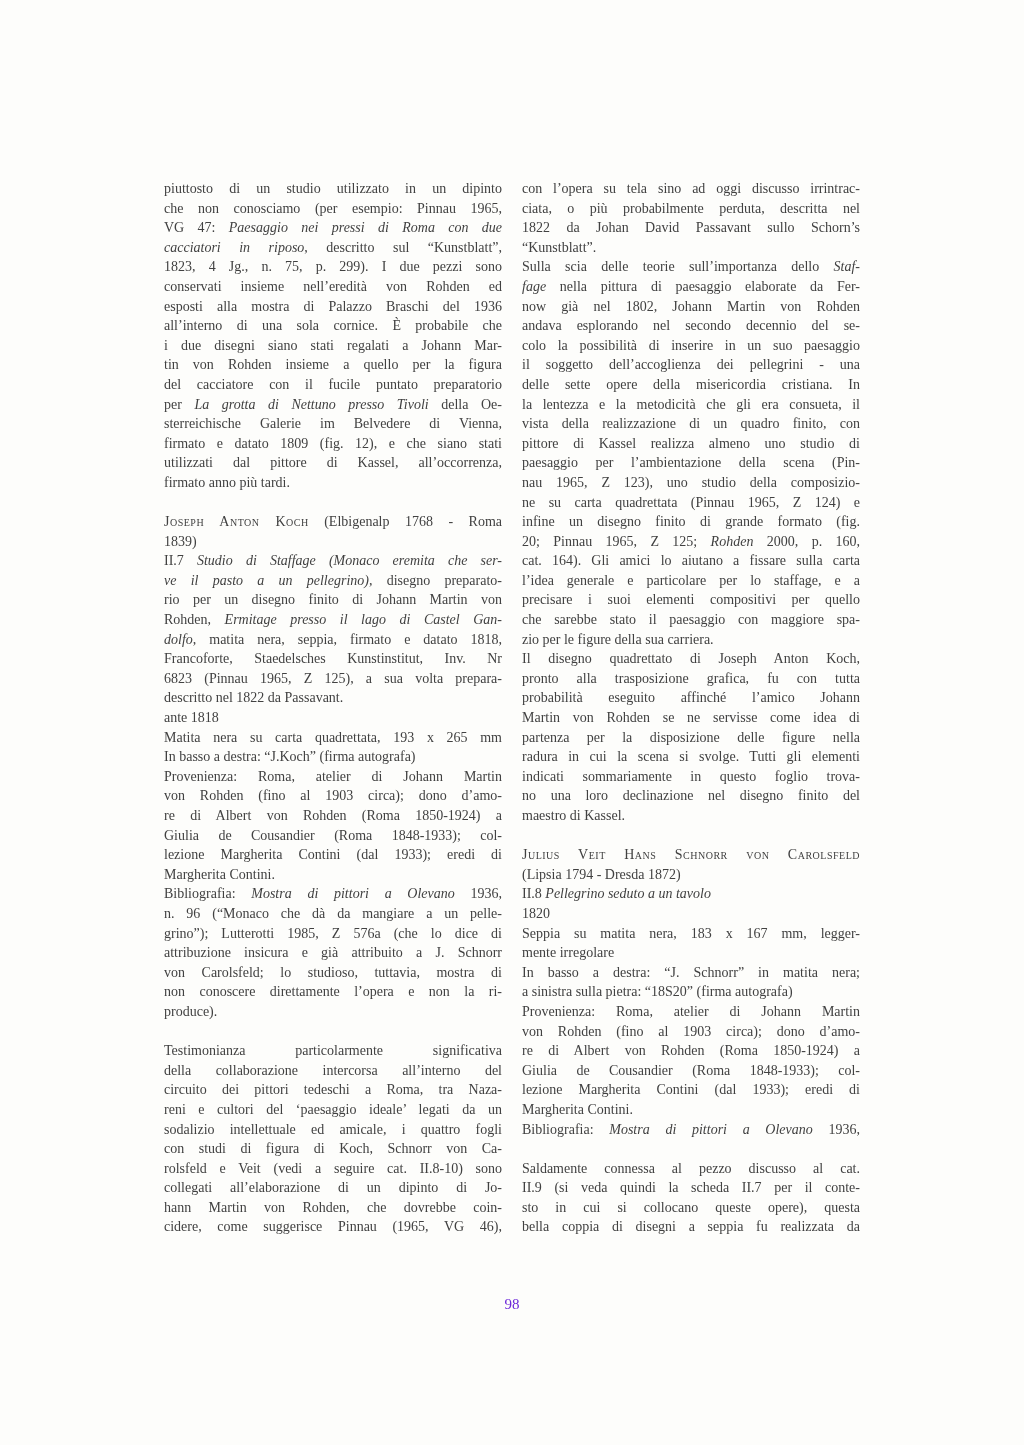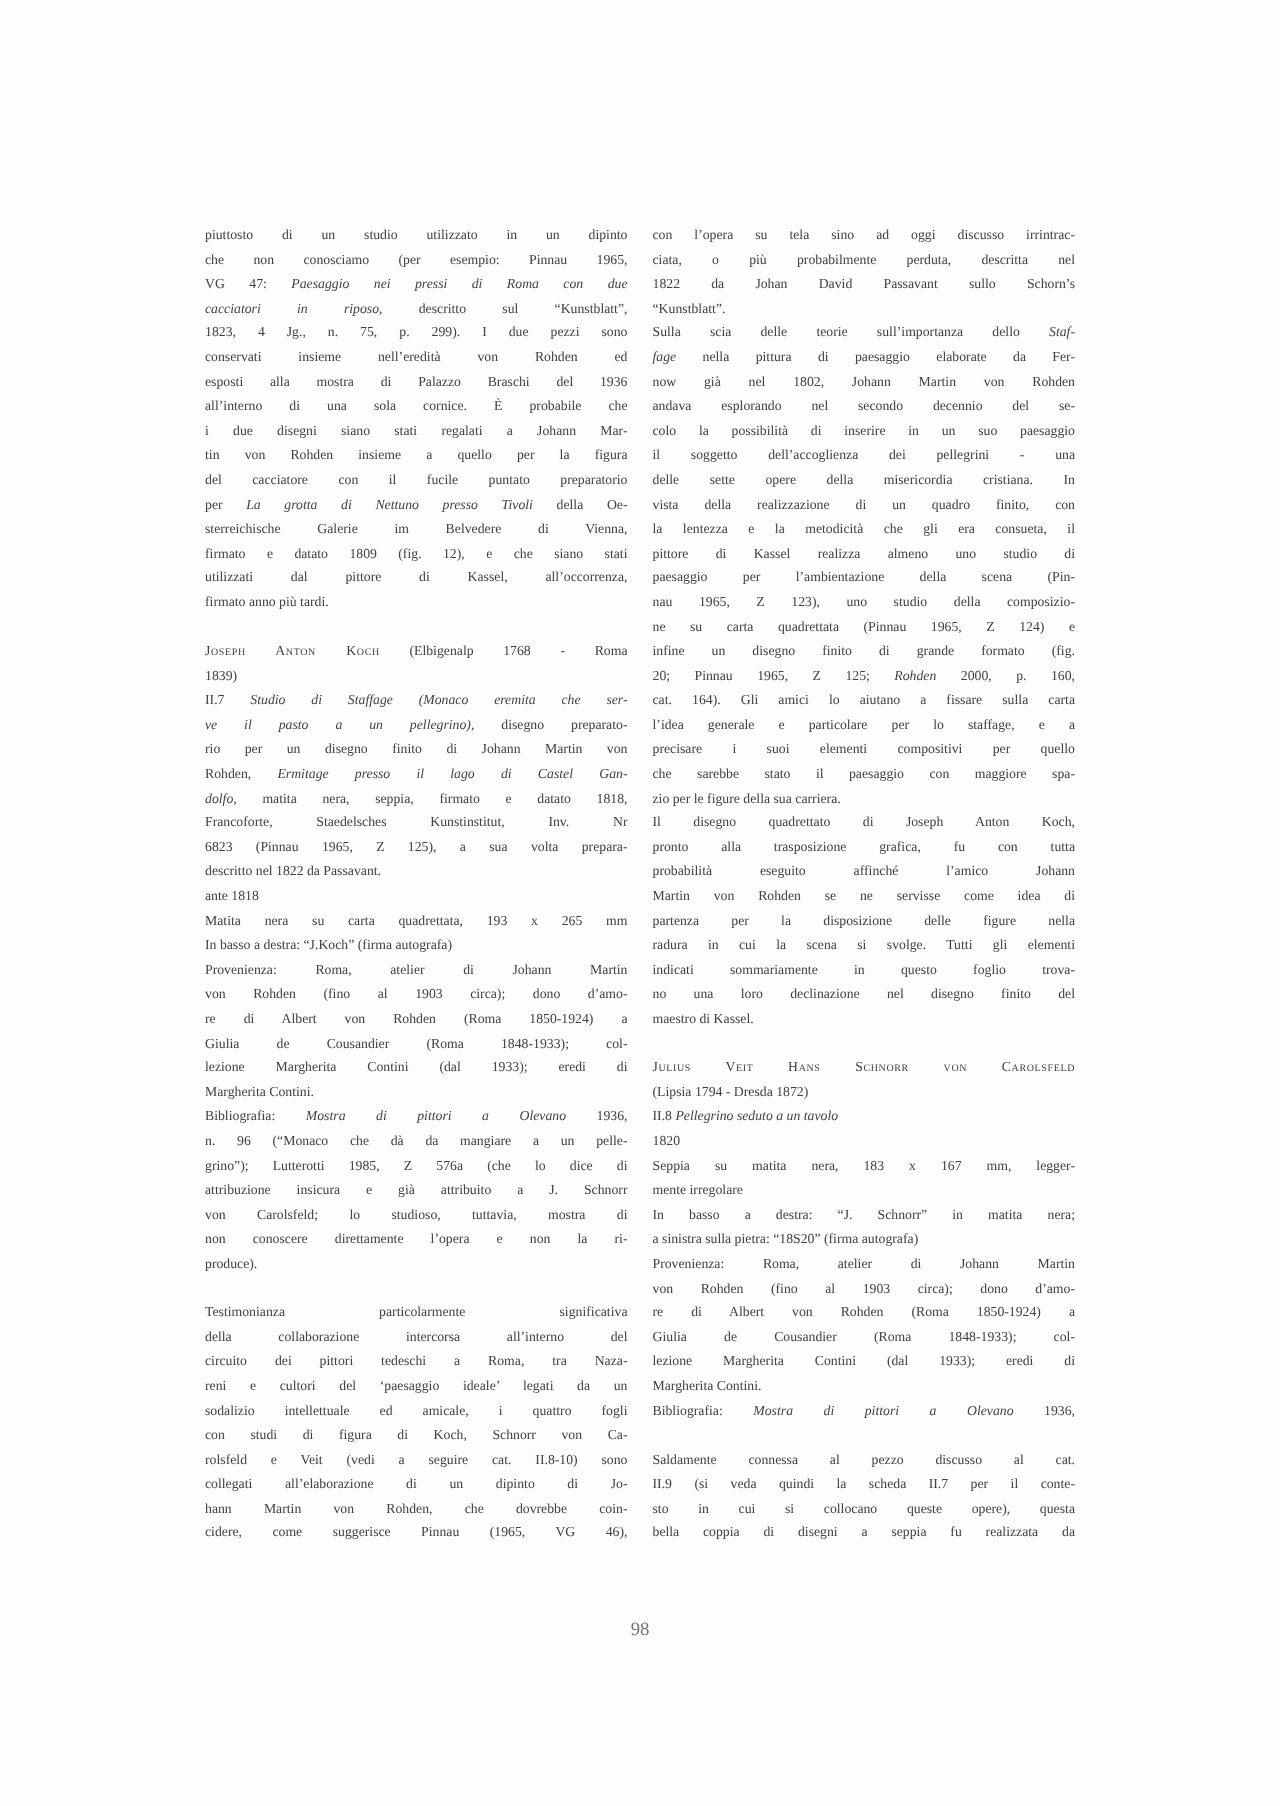--- a/index.html
+++ b/index.html
@@ -6,37 +6,37 @@
   body{
     width:1024px;height:1445px;position:relative;
     background:#fdfdfb;
     font-family:"Liberation Serif","DejaVu Serif",serif;
     color:#414141;
     -webkit-font-smoothing:antialiased;
   }
   .page{position:absolute;inset:0;}
   .col{
     position:absolute;top:179px;width:338px;
-    font-size:11px;line-height:19.6px;
+    font-size:14px;line-height:19.6px;
   }
   .col-left{left:164px;}
   .col-right{left:522px;}
   .line{
     text-align:justify;
     text-align-last:justify;
     text-justify:inter-word;
     min-height:19.6px;
   }
   .line.endline{text-align-last:left;}
   .gap{height:19.6px;}
   .it{font-style:italic;margin-top:48px;}
   .sc{font-variant:small-caps;letter-spacing:0.5px;}
   .pagenum{
     position:absolute;top:1296px;left:164px;width:696px;
-    text-align:center;font-size:15px;color:#737373;
+    text-align:center;font-size:15px;color:#6d28d9;
   }
 </style>
 </head>
 <body>
 
 <div class="page">
   <div class="col col-left" id="col-left">
       <div class="line"><span>piuttosto di un studio utilizzato in un dipinto</span></div>
       <div class="line"><span>che non conosciamo (per esempio: Pinnau 1965,</span></div>
       <div class="line"><span>VG 47: </span><span class="it">Paesaggio nei pressi di Roma con due</span></div>
@@ -97,22 +97,22 @@
       <div class="line"><span>ciata, o più probabilmente perduta, descritta nel</span></div>
       <div class="line"><span>1822 da Johan David Passavant sullo Schorn’s</span></div>
       <div class="line endline"><span>“Kunstblatt”.</span></div>
       <div class="line"><span>Sulla scia delle teorie sull’importanza dello </span><span class="it">Staf-</span></div>
       <div class="line"><span class="it">fage</span><span> nella pittura di paesaggio elaborate da Fer-</span></div>
       <div class="line"><span>now già nel 1802, Johann Martin von Rohden</span></div>
       <div class="line"><span>andava esplorando nel secondo decennio del se-</span></div>
       <div class="line"><span>colo la possibilità di inserire in un suo paesaggio</span></div>
       <div class="line"><span>il soggetto dell’accoglienza dei pellegrini - una</span></div>
       <div class="line"><span>delle sette opere della misericordia cristiana. In</span></div>
+      <div class="line"><span>la lentezza e la metodicità che gli era consueta, il</span></div>
       <div class="line"><span>vista della realizzazione di un quadro finito, con</span></div>
-      <div class="line"><span>la lentezza e la metodicità che gli era consueta, il</span></div>
       <div class="line"><span>pittore di Kassel realizza almeno uno studio di</span></div>
       <div class="line"><span>paesaggio per l’ambientazione della scena (Pin-</span></div>
       <div class="line"><span>nau 1965, Z 123), uno studio della composizio-</span></div>
       <div class="line"><span>ne su carta quadrettata (Pinnau 1965, Z 124) e</span></div>
       <div class="line"><span>infine un disegno finito di grande formato (fig.</span></div>
       <div class="line"><span>20; Pinnau 1965, Z 125; </span><span class="it">Rohden</span><span> 2000, p. 160,</span></div>
       <div class="line"><span>cat. 164). Gli amici lo aiutano a fissare sulla carta</span></div>
       <div class="line"><span>l’idea generale e particolare per lo staffage, e a</span></div>
       <div class="line"><span>precisare i suoi elementi compositivi per quello</span></div>
       <div class="line"><span>che sarebbe stato il paesaggio con maggiore spa-</span></div>

